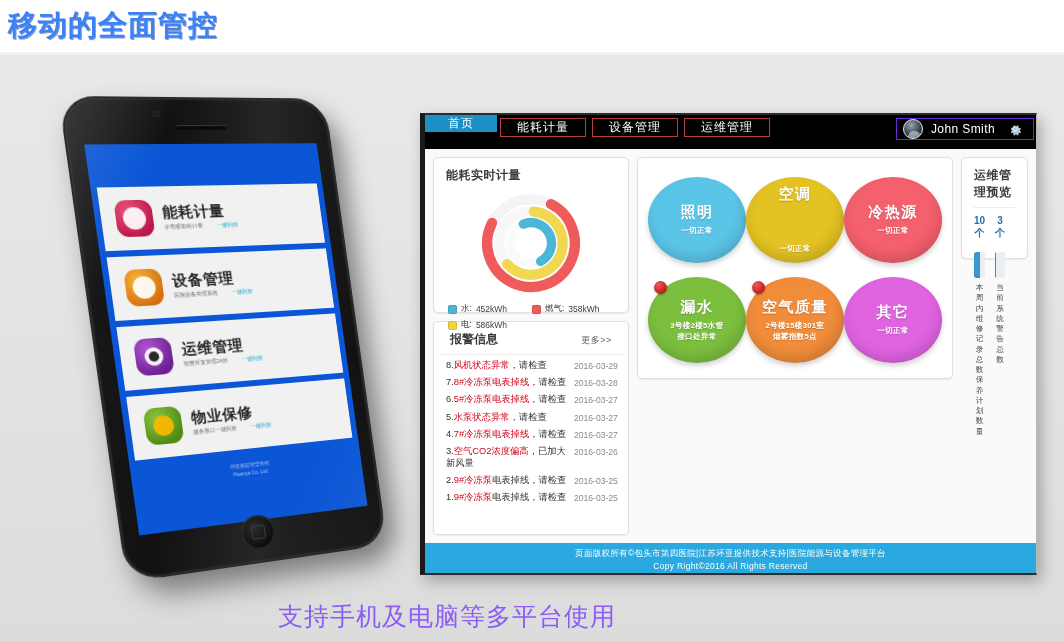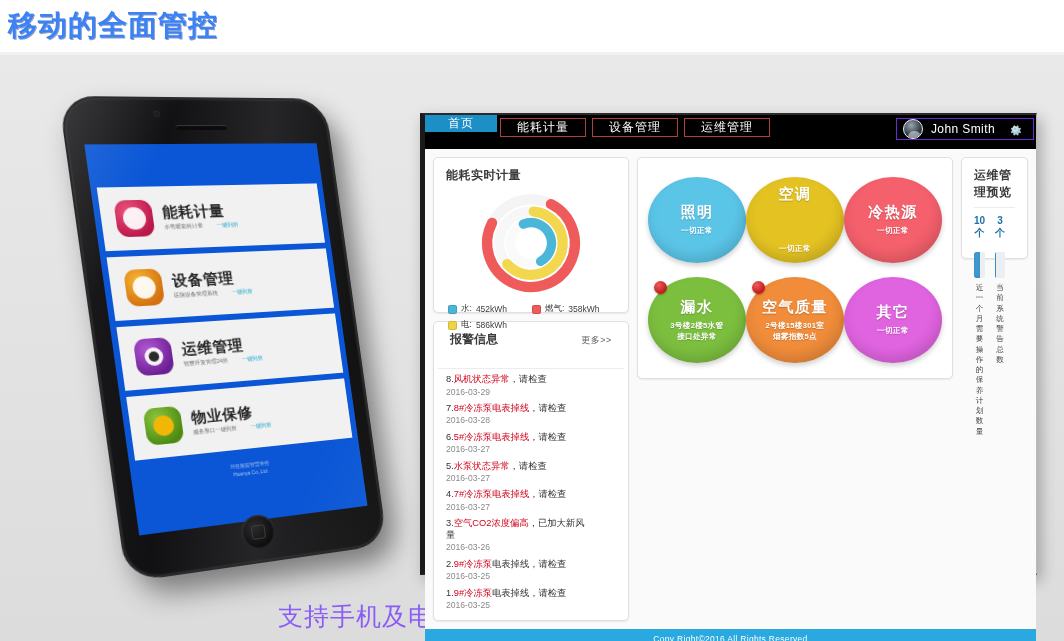--- a/index.html
+++ b/index.html
@@ -206,29 +206,29 @@
   }
   .legend-sw {
     width: 9px; height: 9px; border-radius: 2px;
     border: 1px solid rgba(0,0,0,.12);
   }
 
   
   .alarm-card { flex: 1; display: flex; flex-direction: column; }
   .alarm-head {
     display: flex; align-items: baseline; justify-content: space-between;
-    padding: 9px 12px 20px;
+    padding: 9px 12px 6px;
     border-bottom: 1px solid #ececec; margin: 0 4px;
   }
   .alarm-head .t { font-size: 12px; font-weight: 600; color: #3a3a3a; }
   .alarm-head .more { font-size: 9px; color: #666; cursor: pointer; letter-spacing: .5px; }
   .alarm-list { padding: 5px 10px 4px 12px; }
   .alarm-row {
     display: flex; align-items: flex-start; justify-content: space-between;
-    font-size: 9.3px; color: #333; line-height: 1.25; margin-bottom: 5.5px; flex-direction: column;
+    font-size: 9.3px; color: #333; line-height: 1.25; margin-bottom: 5.5px;
   }
   .alarm-text { max-width: 140px; }
   .alarm-text .hl { color: #d0021b; }
   .alarm-date { font-size: 8.6px; color: #8a8a8a; white-space: nowrap; padding-top: 1px; }
 
   
   .status-card { height: 222px; padding: 12px 10px 8px; }
   .status-grid {
     display: grid; grid-template-columns: repeat(3,1fr);
     grid-template-rows: repeat(2,1fr);
@@ -533,35 +533,36 @@
 
       <div class="card ops-card">
         <div class="ops-title">运维管理预览</div>
         <div class="ops-grid" id="ops-grid">
             <div class="ops-item">
               <div class="ops-num">10个</div>
               <div class="ops-bar">
                 <div class="ops-fill" style="width: 52%;"></div>
               </div>
               <div class="ops-label">
-                <div>近一个月需要操作的</div>
+                <div>本周内维修记录总数</div>
                 <div>保养计划数量</div>
               </div>
             </div>
             <div class="ops-item">
               <div class="ops-num">3个</div>
               <div class="ops-bar">
                 <div class="ops-fill" style="width: 12%;"></div>
               </div>
               <div class="ops-label">
                 <div>当前系统警告总数</div>
               </div>
             </div>
           </div>
       </div>
 
     </div>
   </div>
 
   <div class="app-footer">
+    <div>页面版权所有©包头市第四医院|江苏环亚提供技术支持|医院能源与设备管理平台</div>
     <div>Copy Right©2016 All Rights Reserved</div>
   </div>
 </div>
 
 </body></html>

